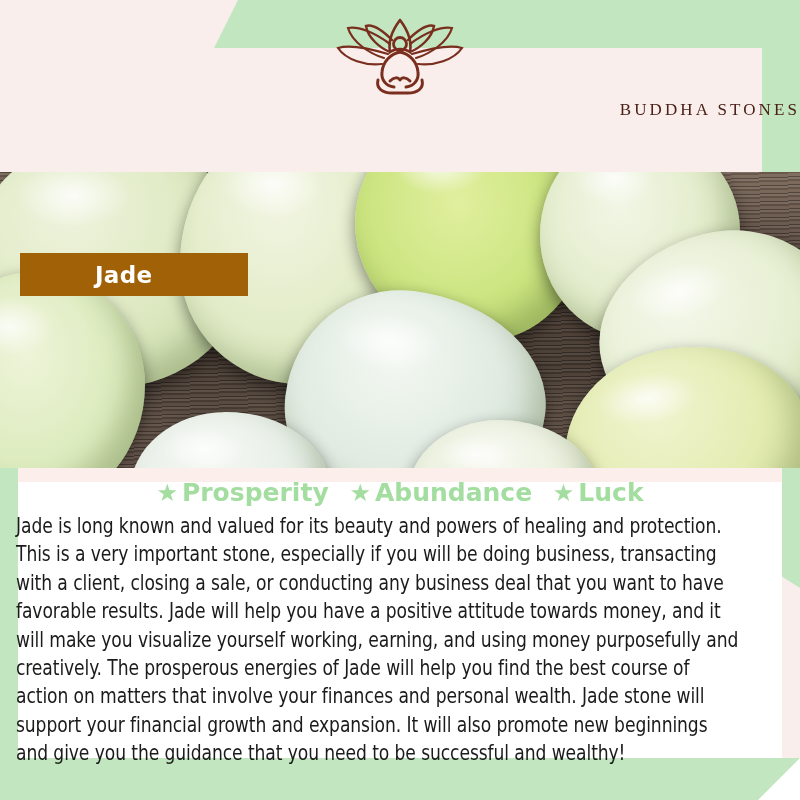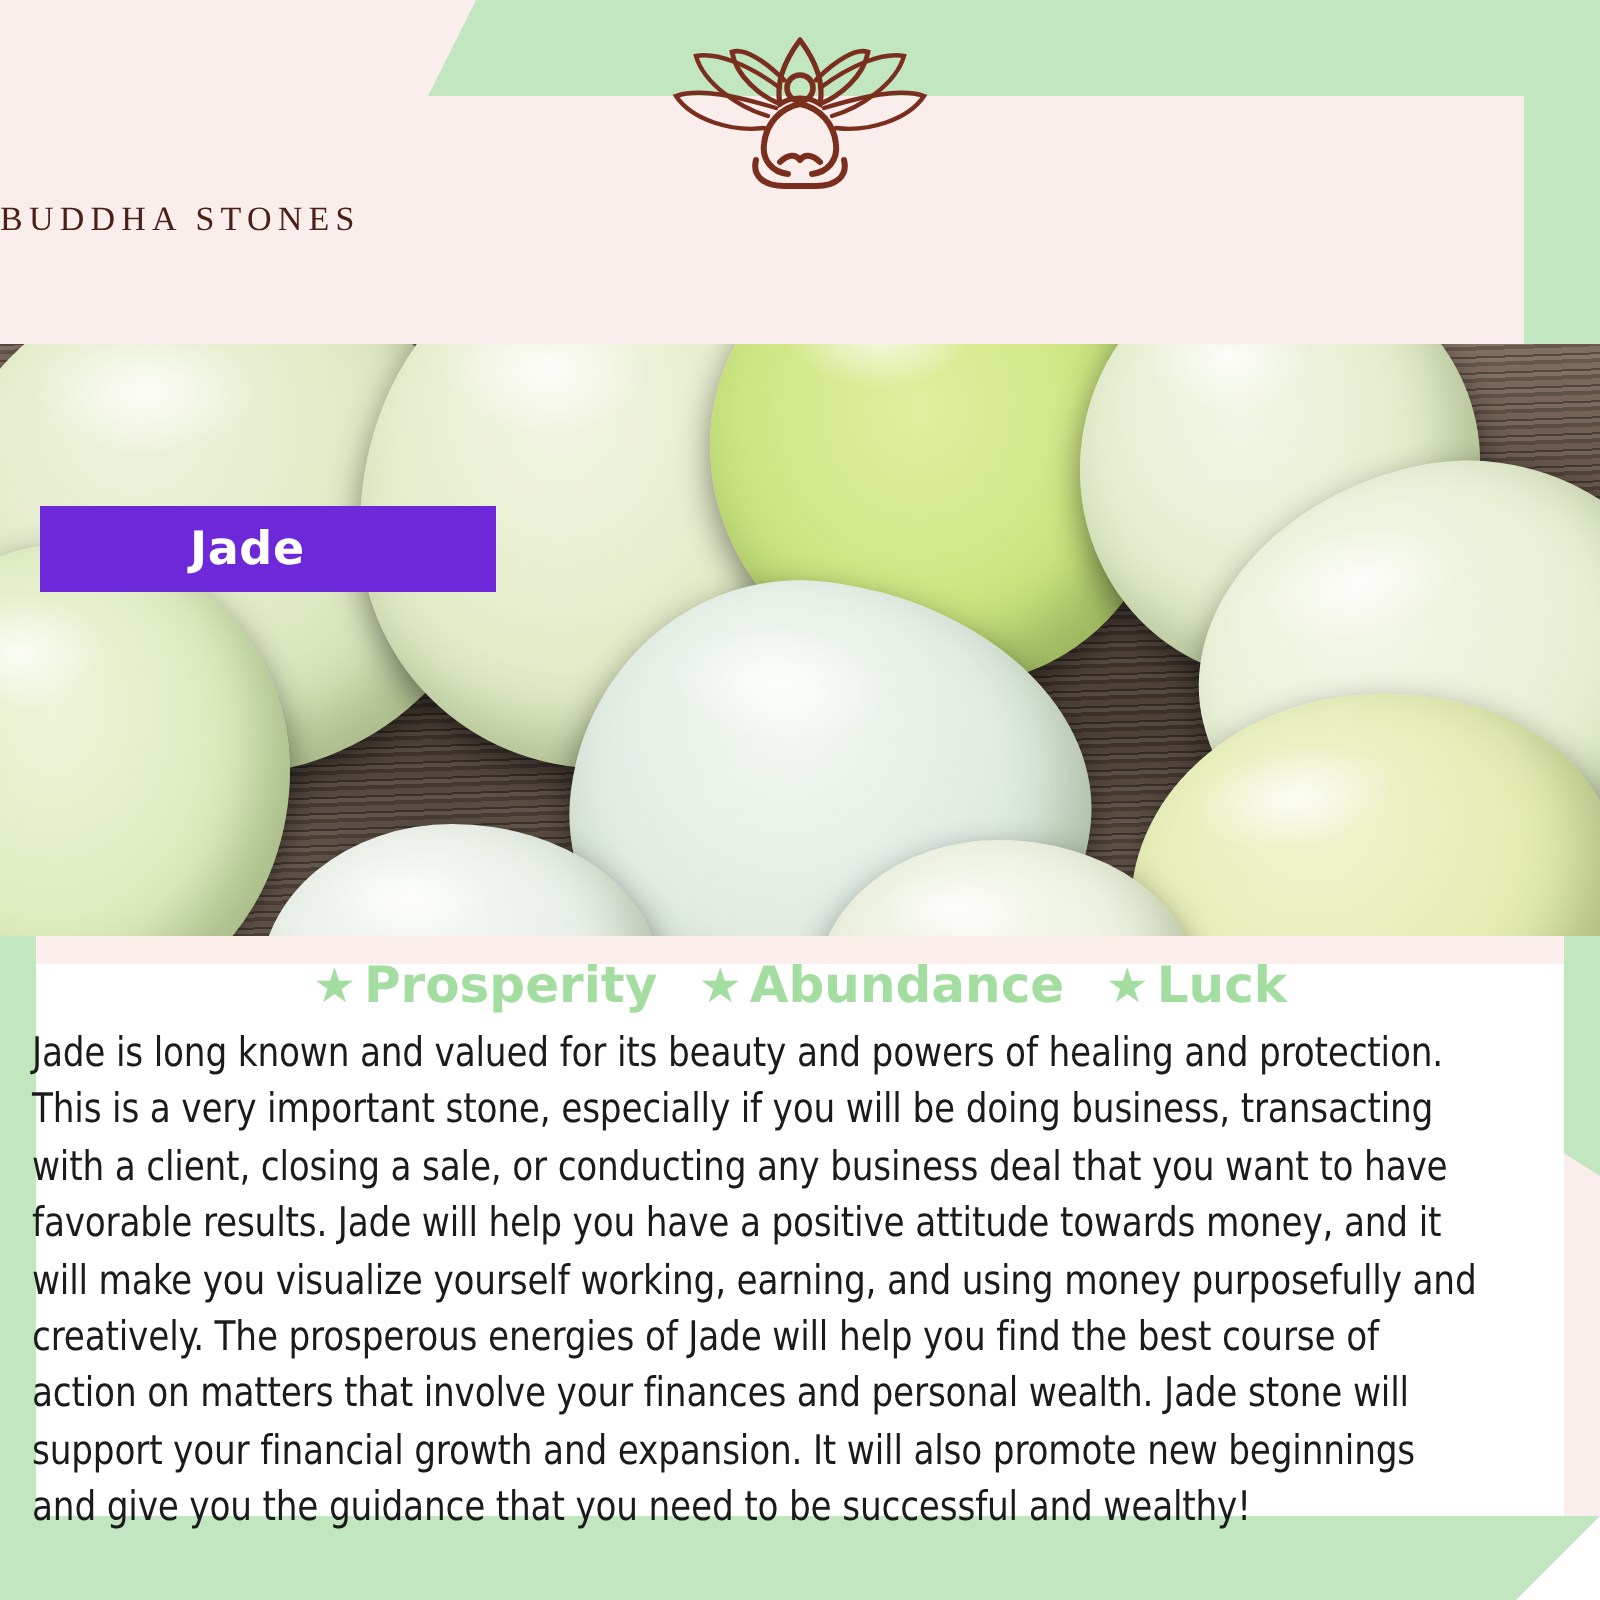--- a/index.html
+++ b/index.html
@@ -70,21 +70,21 @@
     position: absolute;
     left: 0; top: 0;
     width: 800px;
     height: 172px;
   }
   .logo-wrap {
     position: absolute;
     left: 0;
     top: 14px;
     width: 800px;
-    text-align: left;
+    text-align: right;
   }
   .logo-mark { display: block; margin: 0 auto; }
   .logo-text {
     margin-top: 2px;
     font-family: "Liberation Serif", serif;
     font-size: 17px;
     letter-spacing: 3.1px;
     color: #4a2018;
     font-weight: 400;
   }
@@ -174,21 +174,21 @@
   .s10{ left: 408px;  top: 248px;  width: 190px; height: 150px;
         background: radial-gradient(ellipse at 45% 30%, #f6f8f0 0%, #eaf0dd 55%, #d0dcbc 100%); }
 
   
   .jade-band {
     position: absolute;
     left: 20px;
     top: 253px;
     width: 228px;
     height: 43px;
-    background: #6d28d9;
+    background: #a16207;
     display: flex;
     align-items: center;
     z-index: 4;
   }
   .jade-label {
     font-family: "DejaVu Sans", sans-serif;
     font-weight: bold;
     font-size: 23px;
     color: #ffffff;
     margin-left: 75px;

